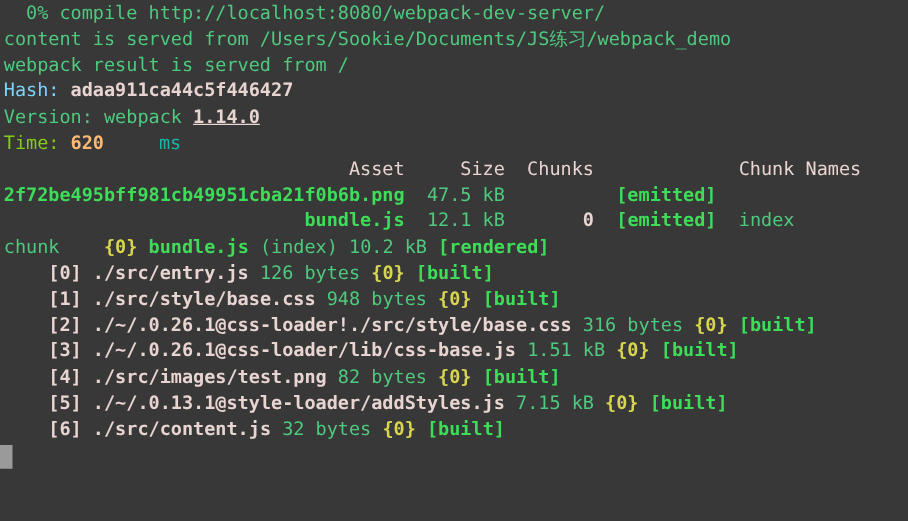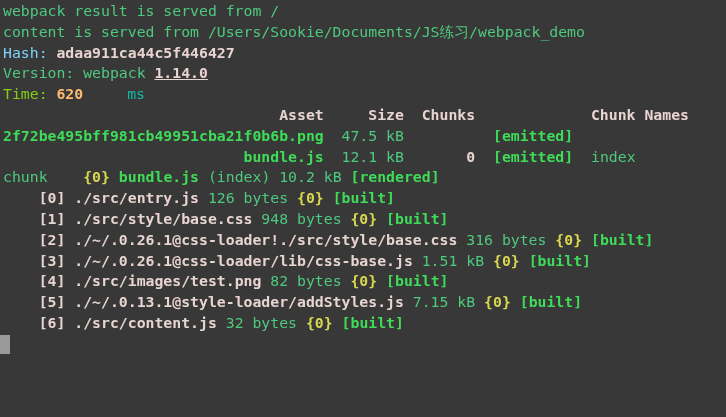--- a/index.html
+++ b/index.html
@@ -36,26 +36,27 @@
     height: 19px;
     margin-left: -3px;
     vertical-align: top;
     margin-top: 1px;
   }
 </style>
 </head>
 <body>
 
 <div class="terminal" style="background: rgb(56, 56, 56);">
+    <div class="line"><span style="color: rgb(78, 201, 126);">  0% compile http://localhost:8080/webpack-dev-server/</span></div>
+    <div class="line"><span style="color: rgb(78, 201, 126);">content is served from /Users/Sookie/Documents/JS练习/webpack_demo</span></div>
     <div class="line"><span style="color: rgb(78, 201, 126);">webpack result is served from /</span></div>
-    <div class="line"><span style="color: rgb(78, 201, 126);">content is served from /Users/Sookie/Documents/JS练习/webpack_demo</span></div>
     <div class="line"><span style="color: #7dd3fc;">Hash: </span><span style="color: rgb(232, 212, 208); font-weight: bold;">adaa911ca44c5f446427</span></div>
     <div class="line"><span style="color: rgb(78, 201, 126);">Version: webpack </span><span style="color: rgb(232, 212, 208); font-weight: bold; text-decoration: underline;">1.14.0</span></div>
     <div class="line"><span style="color: #84cc16;">Time: </span><span style="color: #fdba74; font-weight: bold;">620</span><span style="color: #14b8a6; padding-left: 44px;">ms</span></div>
-    <div class="line"><span style="color: rgb(232, 212, 208); font-weight: bold;">                               Asset     Size  Chunks             Chunk Names</span></div>
+    <div class="line"><span style="color: rgb(232, 212, 208); font-weight: normal;">                               Asset     Size  Chunks             Chunk Names</span></div>
     <div class="line"><span style="color: rgb(62, 220, 88); font-weight: bold;">2f72be495bff981cb49951cba21f0b6b.png</span><span style="color: rgb(78, 201, 126);">  47.5 kB          </span><span style="color: rgb(62, 220, 88); font-weight: bold;">[emitted]</span></div>
     <div class="line"><span style="color: rgb(78, 201, 126);">                           </span><span style="color: rgb(62, 220, 88); font-weight: bold;">bundle.js</span><span style="color: rgb(78, 201, 126);">  12.1 kB</span><span style="color: rgb(232, 212, 208); font-weight: bold;">       0</span><span style="color: rgb(78, 201, 126);">  </span><span style="color: rgb(62, 220, 88); font-weight: bold;">[emitted]</span><span style="color: rgb(78, 201, 126);">  </span><span style="color: rgb(78, 201, 126);">index</span></div>
     <div class="line"><span style="color: rgb(78, 201, 126);">chunk    </span><span style="color: rgb(216, 214, 79); font-weight: bold;">{0}</span><span style="color: rgb(78, 201, 126);"> </span><span style="color: rgb(62, 220, 88); font-weight: bold;">bundle.js</span><span style="color: rgb(78, 201, 126);"> (index) 10.2 kB </span><span style="color: rgb(62, 220, 88); font-weight: bold;">[rendered]</span></div>
     <div class="line"><span style="color: rgb(78, 201, 126);">    </span><span style="color: rgb(232, 212, 208); font-weight: bold;">[0] ./src/entry.js</span><span style="color: rgb(78, 201, 126);"> 126 bytes </span><span style="color: rgb(216, 214, 79); font-weight: bold;">{0}</span><span style="color: rgb(78, 201, 126);"> </span><span style="color: rgb(62, 220, 88); font-weight: bold;">[built]</span></div>
     <div class="line"><span style="color: rgb(78, 201, 126);">    </span><span style="color: rgb(232, 212, 208); font-weight: bold;">[1] ./src/style/base.css</span><span style="color: rgb(78, 201, 126);"> 948 bytes </span><span style="color: rgb(216, 214, 79); font-weight: bold;">{0}</span><span style="color: rgb(78, 201, 126);"> </span><span style="color: rgb(62, 220, 88); font-weight: bold;">[built]</span></div>
     <div class="line"><span style="color: rgb(78, 201, 126);">    </span><span style="color: rgb(232, 212, 208); font-weight: bold;">[2] ./~/.0.26.1@css-loader!./src/style/base.css</span><span style="color: rgb(78, 201, 126);"> 316 bytes </span><span style="color: rgb(216, 214, 79); font-weight: bold;">{0}</span><span style="color: rgb(78, 201, 126);"> </span><span style="color: rgb(62, 220, 88); font-weight: bold;">[built]</span></div>
     <div class="line"><span style="color: rgb(78, 201, 126);">    </span><span style="color: rgb(232, 212, 208); font-weight: bold;">[3] ./~/.0.26.1@css-loader/lib/css-base.js</span><span style="color: rgb(78, 201, 126);"> 1.51 kB </span><span style="color: rgb(216, 214, 79); font-weight: bold;">{0}</span><span style="color: rgb(78, 201, 126);"> </span><span style="color: rgb(62, 220, 88); font-weight: bold;">[built]</span></div>
     <div class="line"><span style="color: rgb(78, 201, 126);">    </span><span style="color: rgb(232, 212, 208); font-weight: bold;">[4] ./src/images/test.png</span><span style="color: rgb(78, 201, 126);"> 82 bytes </span><span style="color: rgb(216, 214, 79); font-weight: bold;">{0}</span><span style="color: rgb(78, 201, 126);"> </span><span style="color: rgb(62, 220, 88); font-weight: bold;">[built]</span></div>
     <div class="line"><span style="color: rgb(78, 201, 126);">    </span><span style="color: rgb(232, 212, 208); font-weight: bold;">[5] ./~/.0.13.1@style-loader/addStyles.js</span><span style="color: rgb(78, 201, 126);"> 7.15 kB </span><span style="color: rgb(216, 214, 79); font-weight: bold;">{0}</span><span style="color: rgb(78, 201, 126);"> </span><span style="color: rgb(62, 220, 88); font-weight: bold;">[built]</span></div>
     <div class="line"><span style="color: rgb(78, 201, 126);">    </span><span style="color: rgb(232, 212, 208); font-weight: bold;">[6] ./src/content.js</span><span style="color: rgb(78, 201, 126);"> 32 bytes </span><span style="color: rgb(216, 214, 79); font-weight: bold;">{0}</span><span style="color: rgb(78, 201, 126);"> </span><span style="color: rgb(62, 220, 88); font-weight: bold;">[built]</span></div>

